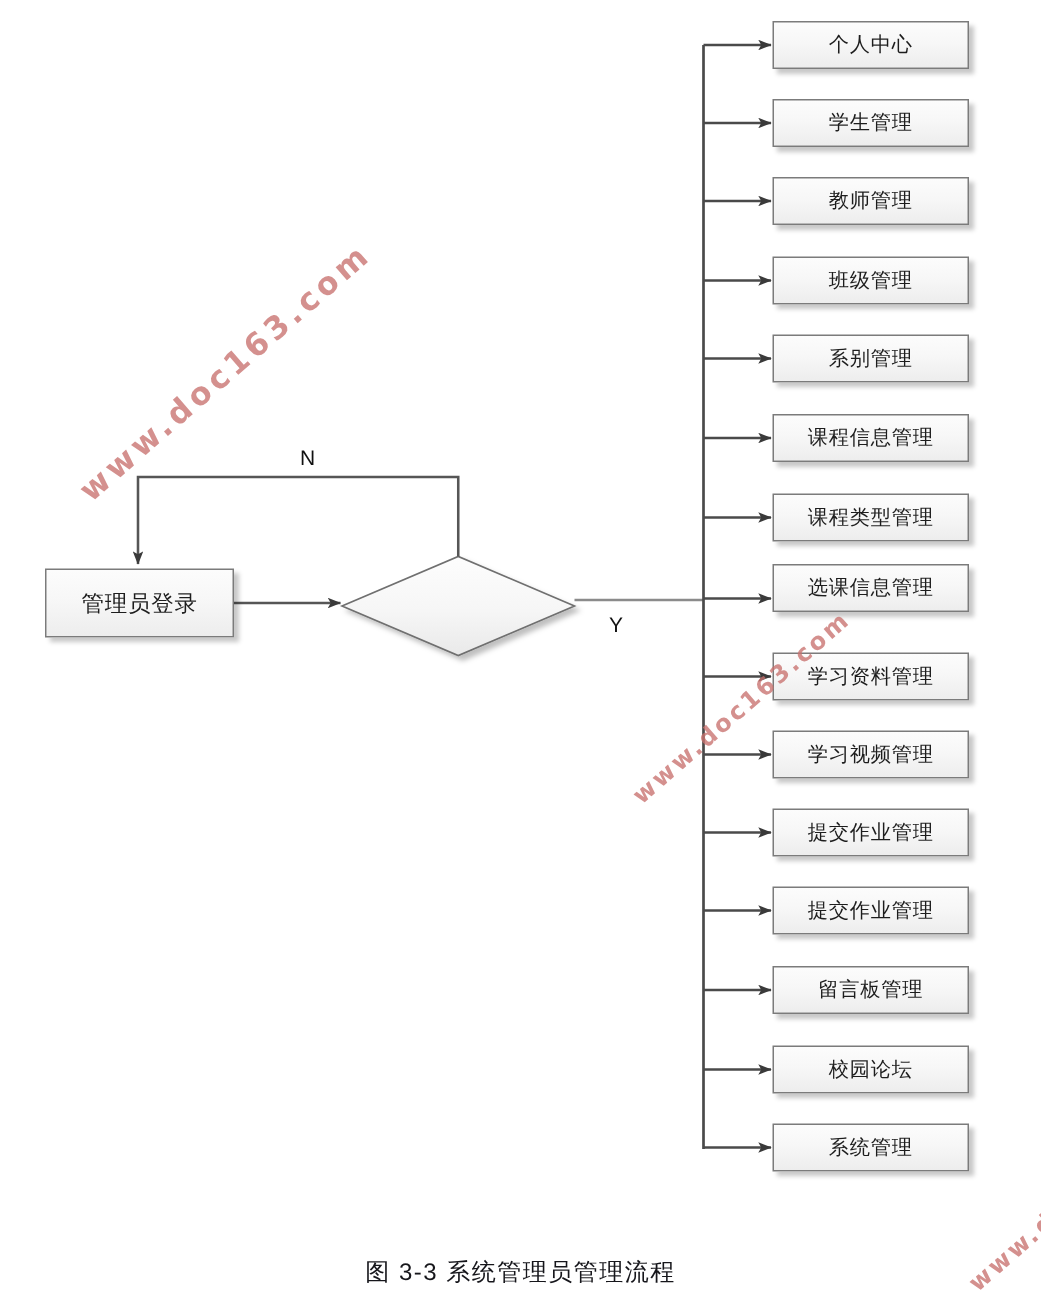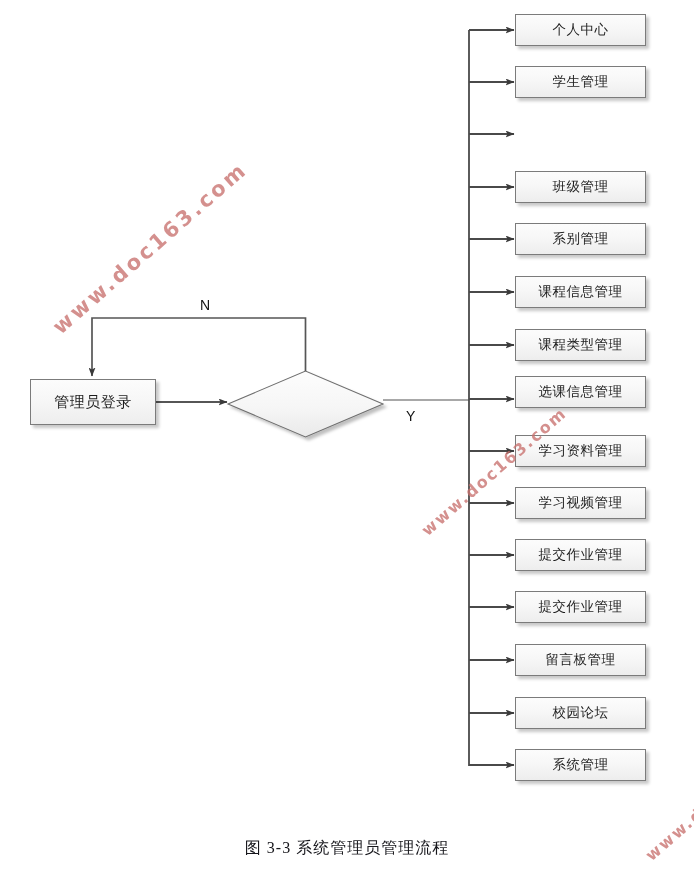--- a/index.html
+++ b/index.html
@@ -87,21 +87,21 @@
   #label-y { left: 406px; top: 408px; }
   
   .caption {
     position: absolute;
     left: 0;
     top: 838px;
     width: 694px;
     text-align: center;
     font-size: 16px;
     color: #16161b;
-    font-family: Liberation Serif, serif;
+    font-family: Liberation Sans, sans-serif;
     letter-spacing: 1px;
   }
   
   .watermark {
     position: absolute;
     color: #c9726f;
     font-family: "DejaVu Sans", "Liberation Sans", sans-serif;
     font-weight: 700;
     white-space: nowrap;
     pointer-events: none;
@@ -193,20 +193,21 @@
   </svg>
 
   <div class="node-box start-box">管理员登录</div>
 
 
   <div class="branch-label" id="label-n">N</div>
   <div class="branch-label" id="label-y">Y</div>
 
   <div class="node-box menu-box" style="top:14px">个人中心</div>
   <div class="node-box menu-box" style="top:66px">学生管理</div>
+  <div class="node-box menu-box" style="top:118px">教师管理</div>
   <div class="node-box menu-box" style="top:223px">系别管理</div>
   <div class="node-box menu-box" style="top:171px">班级管理</div>
   <div class="node-box menu-box" style="top:276px">课程信息管理</div>
   <div class="node-box menu-box" style="top:329px">课程类型管理</div>
   <div class="node-box menu-box" style="top:376px">选课信息管理</div>
   <div class="node-box menu-box" style="top:435px">学习资料管理</div>
   <div class="node-box menu-box" style="top:487px">学习视频管理</div>
   <div class="node-box menu-box" style="top:539px">提交作业管理</div>
   <div class="node-box menu-box" style="top:591px">提交作业管理</div>
   <div class="node-box menu-box" style="top:644px">留言板管理</div>

